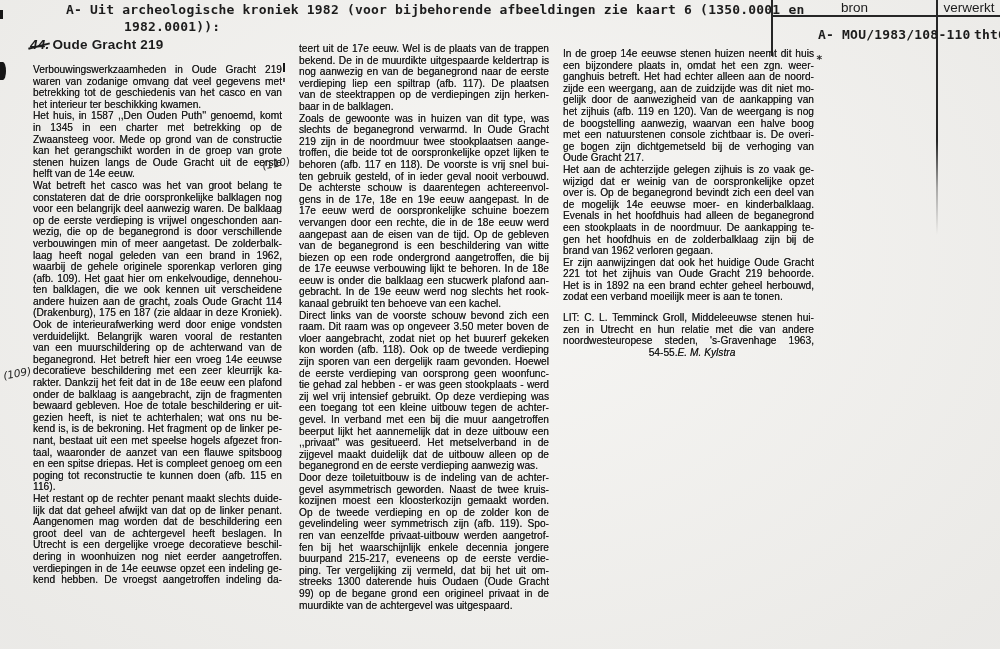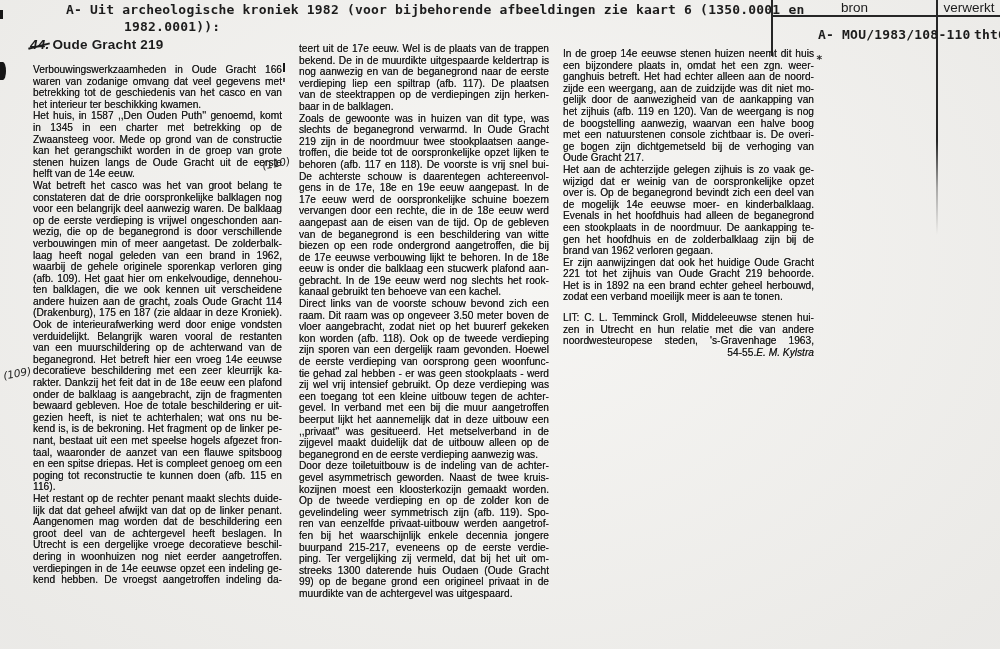--- a/index.html
+++ b/index.html
@@ -32,21 +32,21 @@
       background:#1c1c1c;transform:rotate(-14deg);}
   
   .col{position:absolute;font-size:10.2px;line-height:11.6px;
       text-shadow:0 0 0.4px rgba(20,20,20,0.8);}
   .col1{left:33px;top:64px;width:249px;}
   .col2{left:299px;top:43px;width:250px;}
   .col3{left:563px;top:48px;width:251px;}
   .line{white-space:nowrap;text-align:justify;text-align-last:justify;height:11.6px;overflow:visible;}
   .line.short{text-align-last:left;}
   .line.gap{margin-top:9px;}
-  .sig-line{display:flex;justify-content:flex-end;height:11.6px;padding-left:7px;}
+  .sig-line{display:flex;justify-content:center;height:11.6px;padding-left:7px;}
   .sig-author{font-style:italic;}
   
   .hand{position:absolute;font-family:"DejaVu Sans",sans-serif;font-style:italic;
       font-size:10.5px;color:#222;transform:rotate(-10deg);}
   .note-109{left:3px;top:367px;}
   .note-110{left:262px;top:157px;}
   .mark-ast{position:absolute;left:816px;top:53px;font-family:"DejaVu Sans Mono",monospace;
       font-weight:bold;font-size:11px;color:#2a2a2a;}
   
   .artifact{position:absolute;background:#161616;}
@@ -67,21 +67,21 @@
 <div class="tbl-vline2"></div>
 <div class="tbl-hline"></div>
 <div class="tbl-head th-bron">bron</div>
 <div class="tbl-head th-verwerkt">verwerkt</div>
 <div class="tw tv-bron">A- MOU/1983/108-110</div>
 <div class="tw tv-verwerkt">tht0783</div>
 
 <div class="article-title"><span class="strike">44.</span><span>Oude Gracht 219</span></div>
 
 <div class="col col1">
-    <div class="line">Verbouwingswerkzaamheden in Oude Gracht 166</div>
+    <div class="line">Verbouwingswerkzaamheden in Oude Gracht 219</div>
     <div class="line">waren van zodanige omvang dat veel gegevens met</div>
     <div class="line">betrekking tot de geschiedenis van het casco en van</div>
     <div class="line short">het interieur ter beschikking kwamen.</div>
     <div class="line">Het huis, in 1587 ,,Den Ouden Puth'' genoemd, komt</div>
     <div class="line">in 1345 in een charter met betrekking op de</div>
     <div class="line">Zwaansteeg voor. Mede op grond van de constructie</div>
     <div class="line">kan het gerangschikt worden in de groep van grote</div>
     <div class="line">stenen huizen langs de Oude Gracht uit de eerste</div>
     <div class="line short">helft van de 14e eeuw.</div>
     <div class="line">Wat betreft het casco was het van groot belang te</div>
@@ -125,20 +125,21 @@
     <div class="line">bekend. De in de muurdikte uitgespaarde keldertrap is</div>
     <div class="line">nog aanwezig en van de beganegrond naar de eerste</div>
     <div class="line">verdieping liep een spiltrap (afb. 117). De plaatsen</div>
     <div class="line">van de steektrappen op de verdiepingen zijn herken-</div>
     <div class="line short">baar in de balklagen.</div>
     <div class="line">Zoals de gewoonte was in huizen van dit type, was</div>
     <div class="line">slechts de beganegrond verwarmd. In Oude Gracht</div>
     <div class="line">219 zijn in de noordmuur twee stookplaatsen aange-</div>
     <div class="line">troffen, die beide tot de oorspronkelijke opzet lijken te</div>
     <div class="line">behoren (afb. 117 en 118). De voorste is vrij snel bui-</div>
+    <div class="line">ten gebruik gesteld, of in ieder geval nooit verbouwd.</div>
     <div class="line">De achterste schouw is daarentegen achtereenvol-</div>
     <div class="line">gens in de 17e, 18e en 19e eeuw aangepast. In de</div>
     <div class="line">17e eeuw werd de oorspronkelijke schuine boezem</div>
     <div class="line">vervangen door een rechte, die in de 18e eeuw werd</div>
     <div class="line">aangepast aan de eisen van de tijd. Op de gebleven</div>
     <div class="line">van de beganegrond is een beschildering van witte</div>
     <div class="line">biezen op een rode ondergrond aangetroffen, die bij</div>
     <div class="line">de 17e eeuwse verbouwing lijkt te behoren. In de 18e</div>
     <div class="line">eeuw is onder die balklaag een stucwerk plafond aan-</div>
     <div class="line">gebracht. In de 19e eeuw werd nog slechts het rook-</div>

